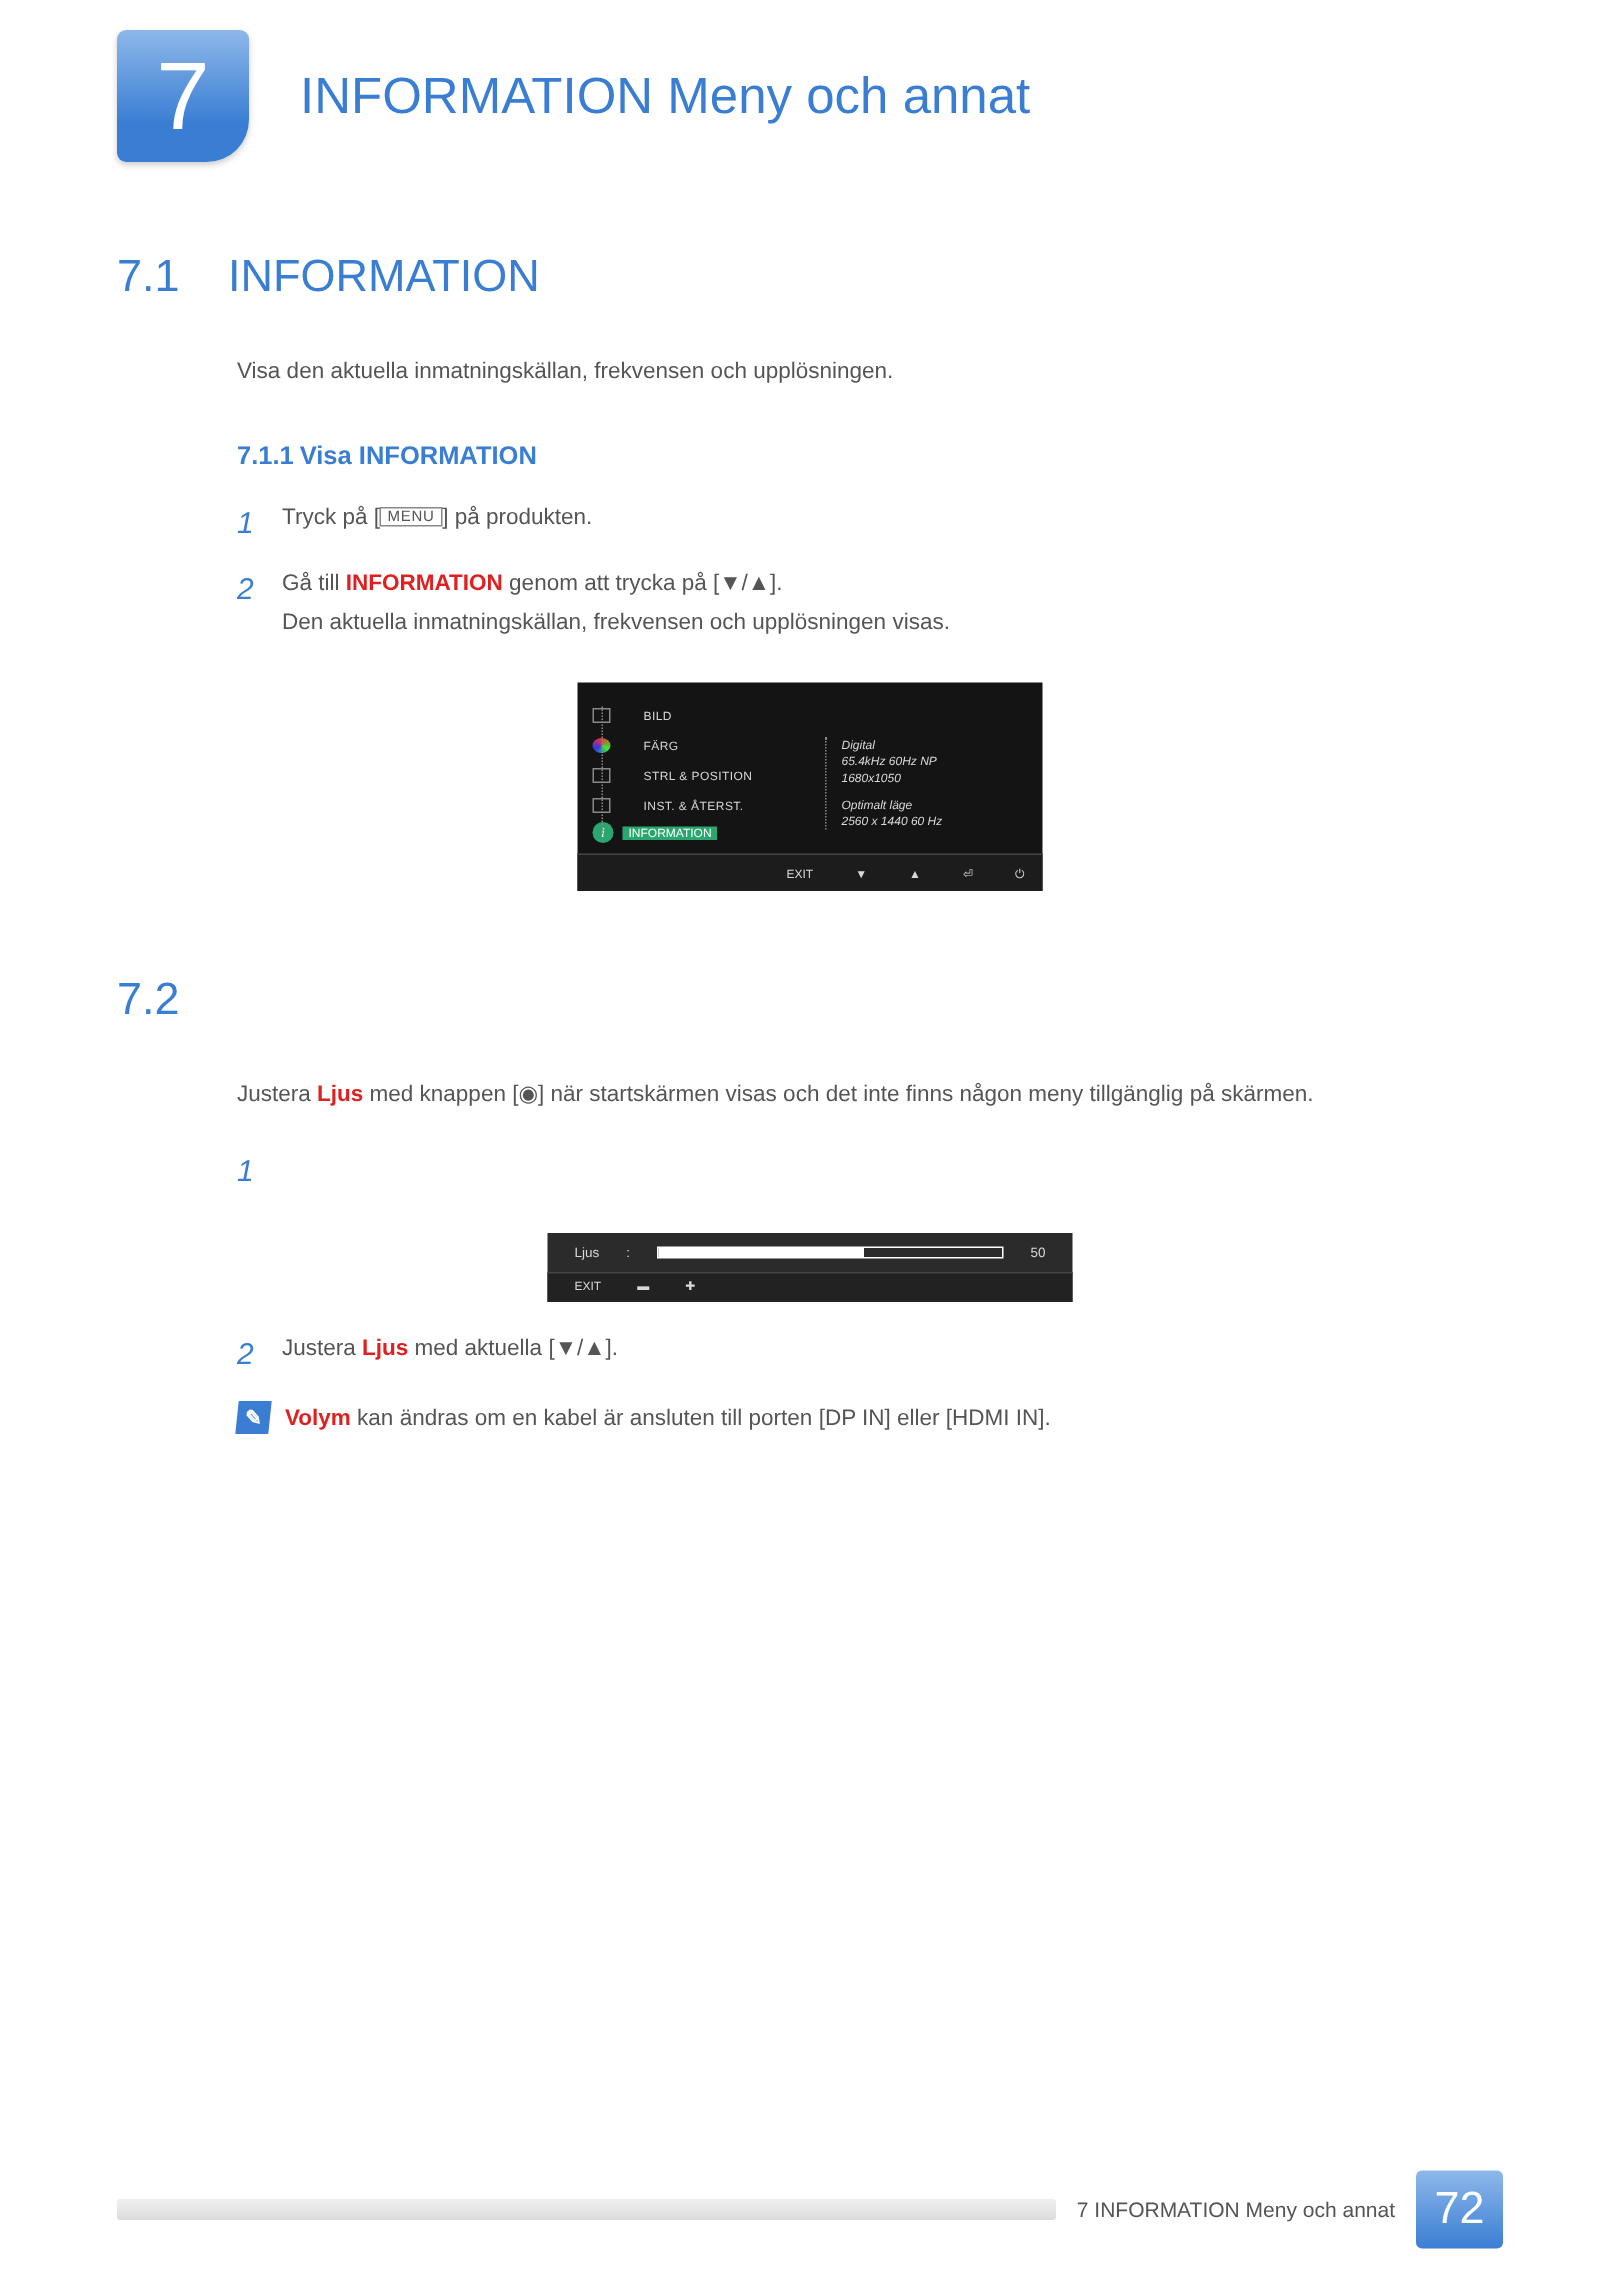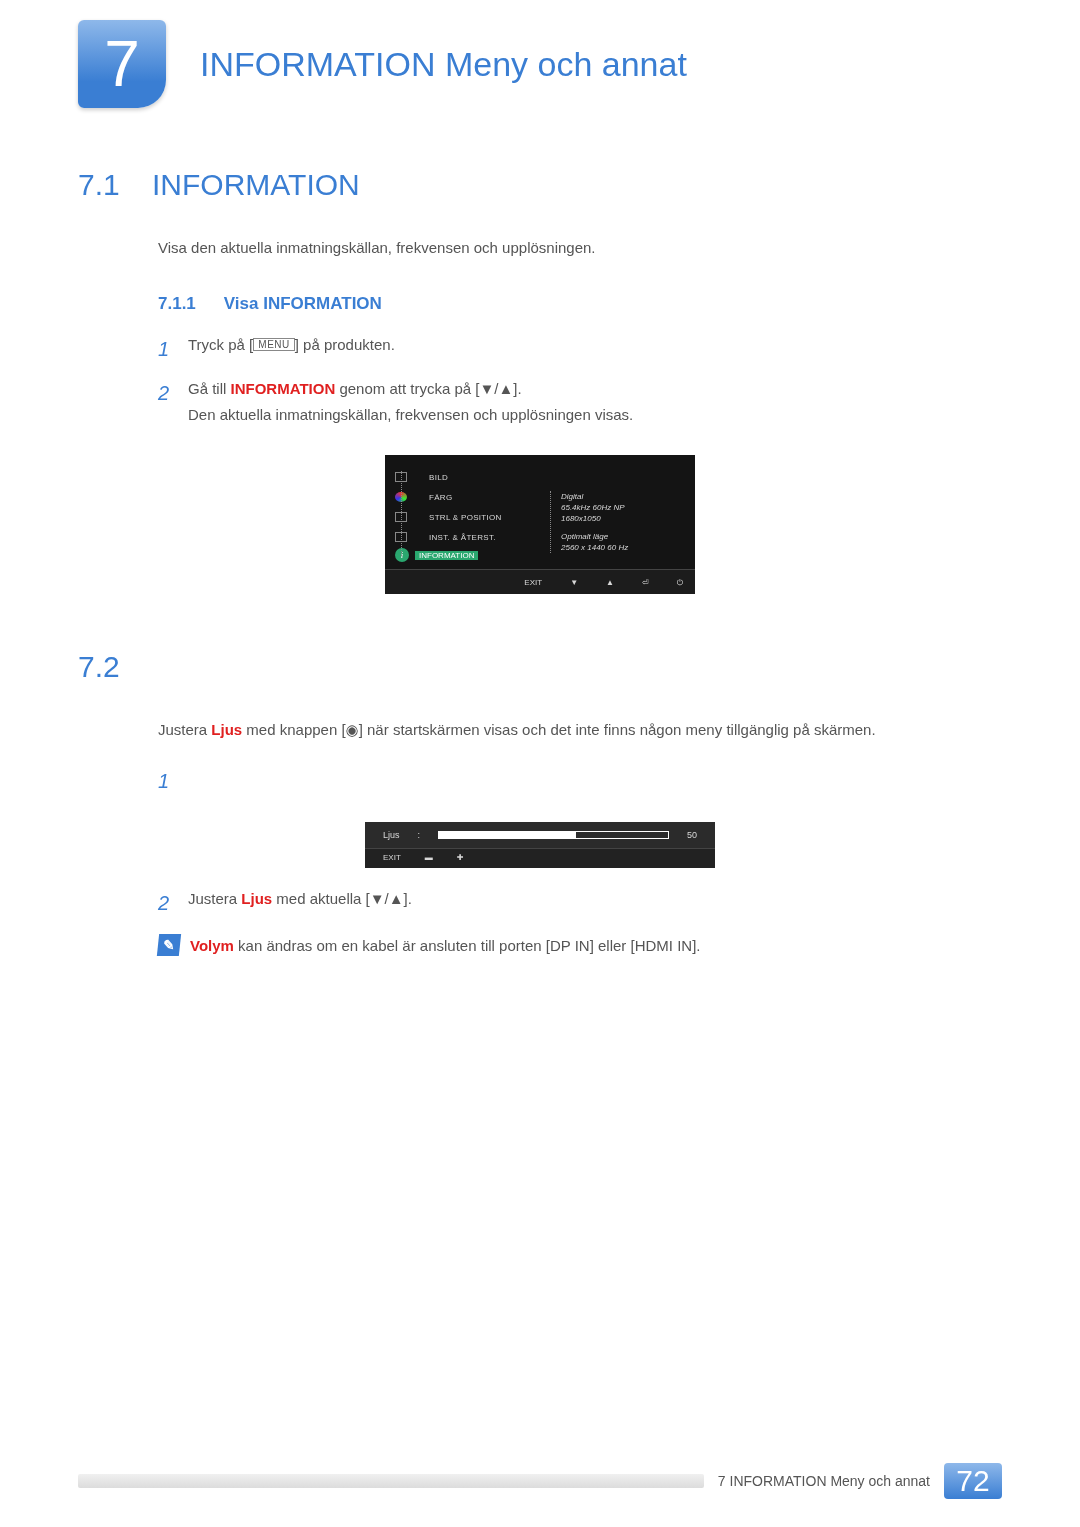--- a/index.html
+++ b/index.html
@@ -63,21 +63,21 @@
     margin-left: 80px;
     margin-top: 34px;
     line-height: 1.6;
   }
   .subsection {
     margin-left: 80px;
     margin-top: 34px;
   }
   .sub-row {
     display: flex;
-    gap: 28px;
+    gap: 4px;
     align-items: flex-start;
   }
   .sub-num {
     color: #3a7ed3;
     font-size: 17px;
     font-weight: bold;
   }
   .sub-title {
     color: #3a7ed3;
     font-size: 17px;
@@ -206,21 +206,21 @@
   }
   .footer-line {
     flex:1; height:14px;
     background:linear-gradient(180deg,#f0f0f0,#dcdcdc);
     border-radius:2px;
   }
   .footer-text {
     margin:0 14px; font-size:14px; color:#555;
   }
   .footer-page {
-    width:58px; height:36px;
+    width:58px; height:52px;
     background:linear-gradient(180deg,#8eb8ea,#3a7ed3);
     color:#fff; font-size:30px;
     display:flex; align-items:center; justify-content:center;
     border-radius:4px;
   }
 </style>
 </head>
 <body>
 
 <div class="page">

